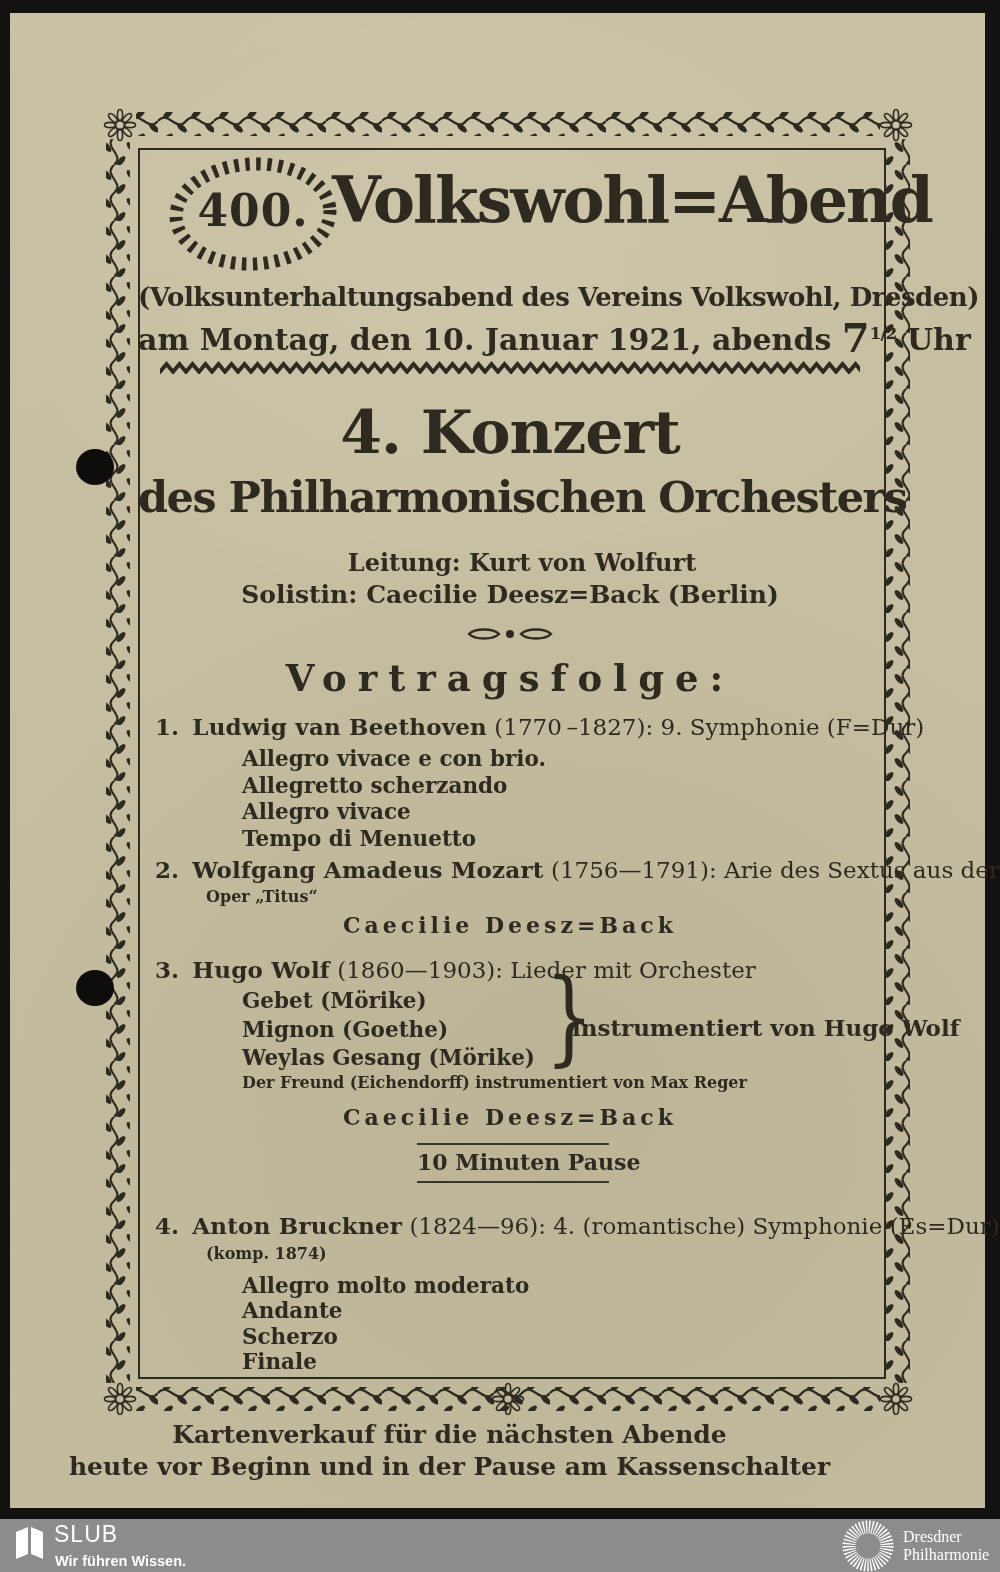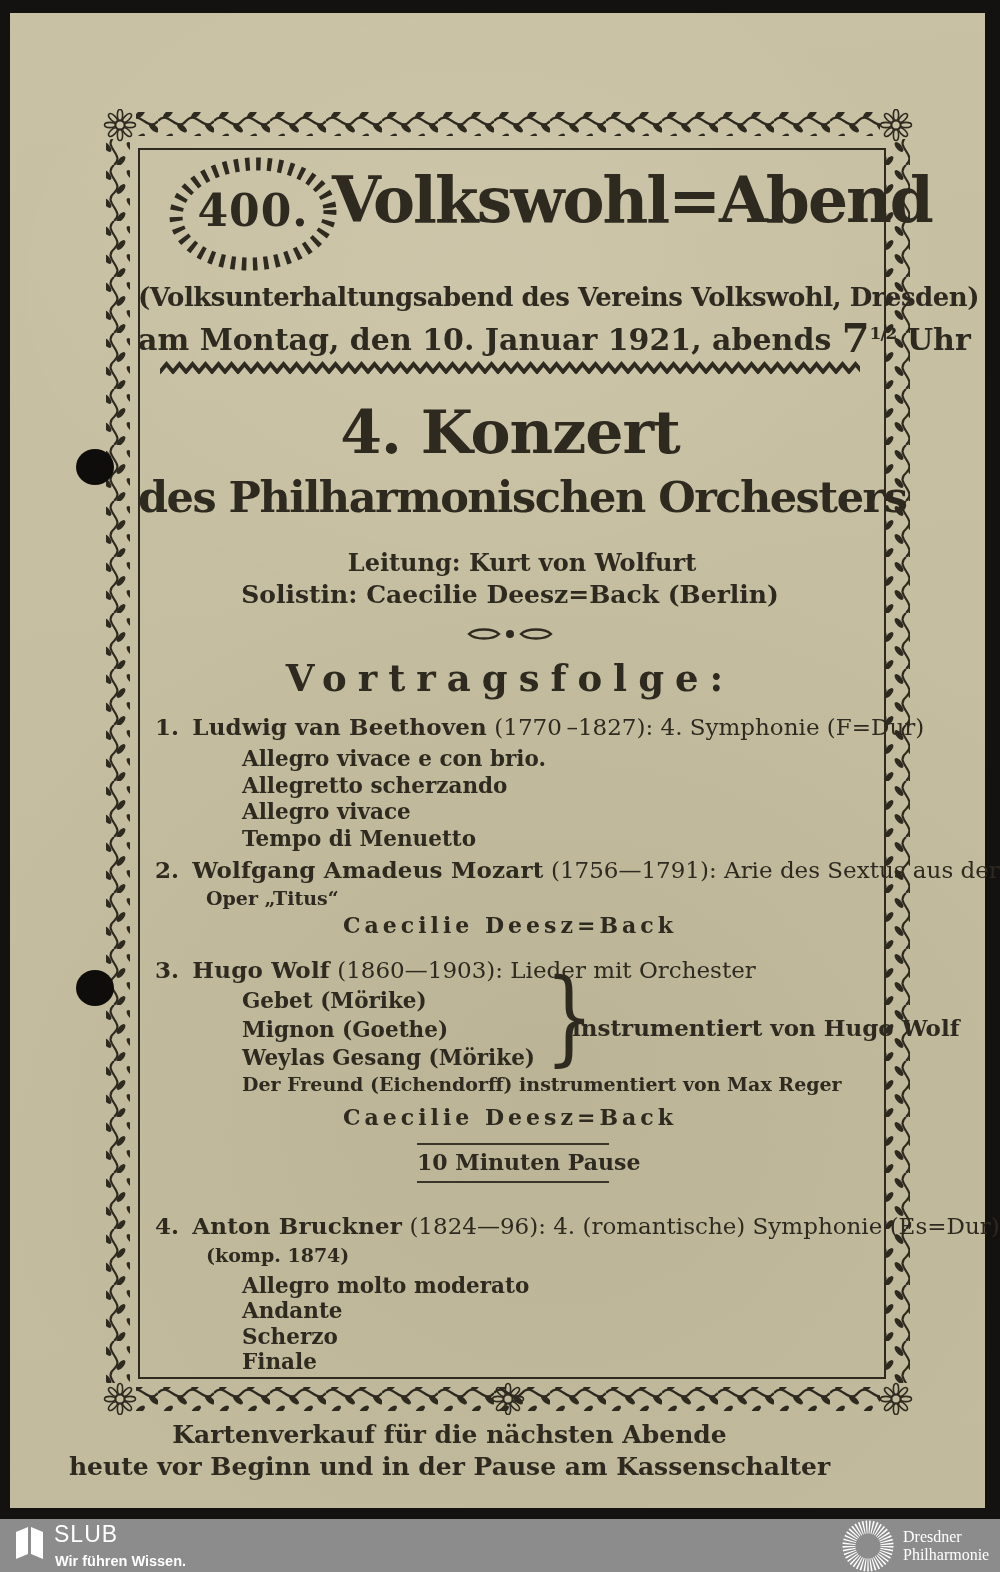--- a/index.html
+++ b/index.html
@@ -50,21 +50,21 @@
   .leitung{top:535px;font-size:24px;font-weight:600;padding-left:12px;}
   .leitung b,.solist b{font-weight:800;}
   .solist{top:567px;font-size:25px;font-weight:600;}
   .ornament{left:455px;top:612px;width:90px;height:18px;}
 
   .vortrag{top:643px;font-size:37px;font-weight:800;letter-spacing:11px;}
 
   .item{left:145px;width:728px;font-size:23px;white-space:nowrap;}
   .item .no{display:inline-block;width:30px;font-weight:600;}
   .item .comp{font-weight:800;letter-spacing:.2px;}
-  .sub-line{font-size:19px;font-weight:600;white-space:nowrap;}
+  .sub-line{font-size:16px;font-weight:600;white-space:nowrap;}
   .movs{font-size:21.5px;font-weight:600;line-height:26.6px;}
   .performer{font-size:22px;font-weight:700;letter-spacing:4px;}
   .brace{left:527px;top:953px;font-size:102px;font-weight:400;line-height:102px;
     transform:scaleX(.75);color:#2e2a20;}
   .note-right{left:562px;top:1001px;font-size:23px;font-weight:600;white-space:nowrap;}
 
   .pause-block{
     left:407px;top:1130px;width:192px;text-align:center;
     border-top:2px solid #3a352a;border-bottom:2px solid #3a352a;
     padding:4px 0 6px 0;font-size:22px;font-weight:700;white-space:nowrap;
@@ -177,21 +177,21 @@
     <circle cx="45" cy="9" r="4" fill="#2e2a20"></circle>
     <path d="M56,9 C62,3 80,3 86,9 C80,15 62,15 56,9 Z" fill="none" stroke="#2e2a20" stroke-width="2.4"></path>
   </svg>
 
   <div class="abs ctr vortrag">Vortragsfolge:</div>
 
   <div class="abs item" style="top:700px">
     <span class="no">1.</span>
     <span class="comp">Ludwig van Beethoven</span>
     <span>(1770 –1827):</span>
-    <span>4. Symphonie (F=Dur)</span>
+    <span>9. Symphonie (F=Dur)</span>
   </div>
   <div class="abs movs" style="left:232px;top:733px">
     <div>Allegro vivace e con brio.</div>
     <div>Allegretto scherzando</div>
     <div>Allegro vivace</div>
     <div>Tempo di Menuetto</div>
   </div>
 
   <div class="abs item" style="top:843px">
     <span class="no">2.</span>

